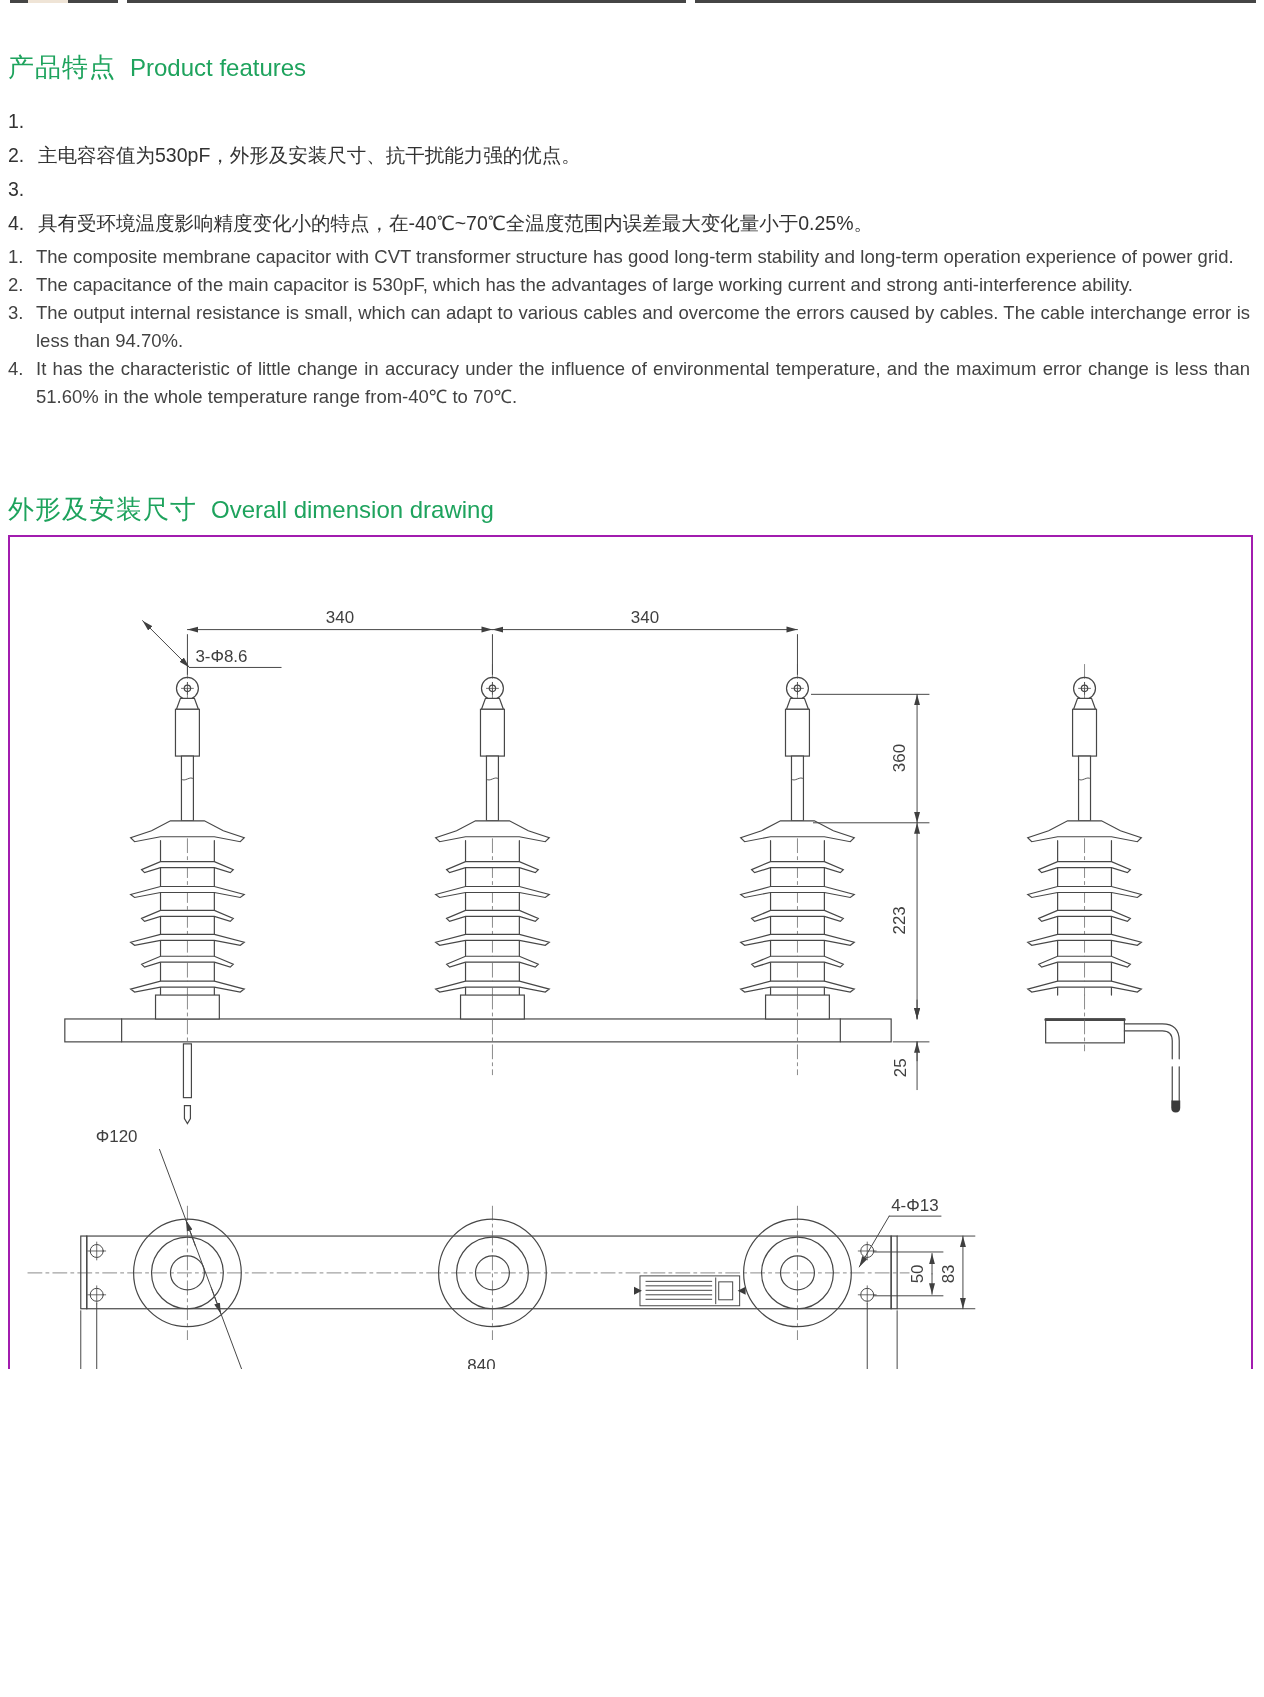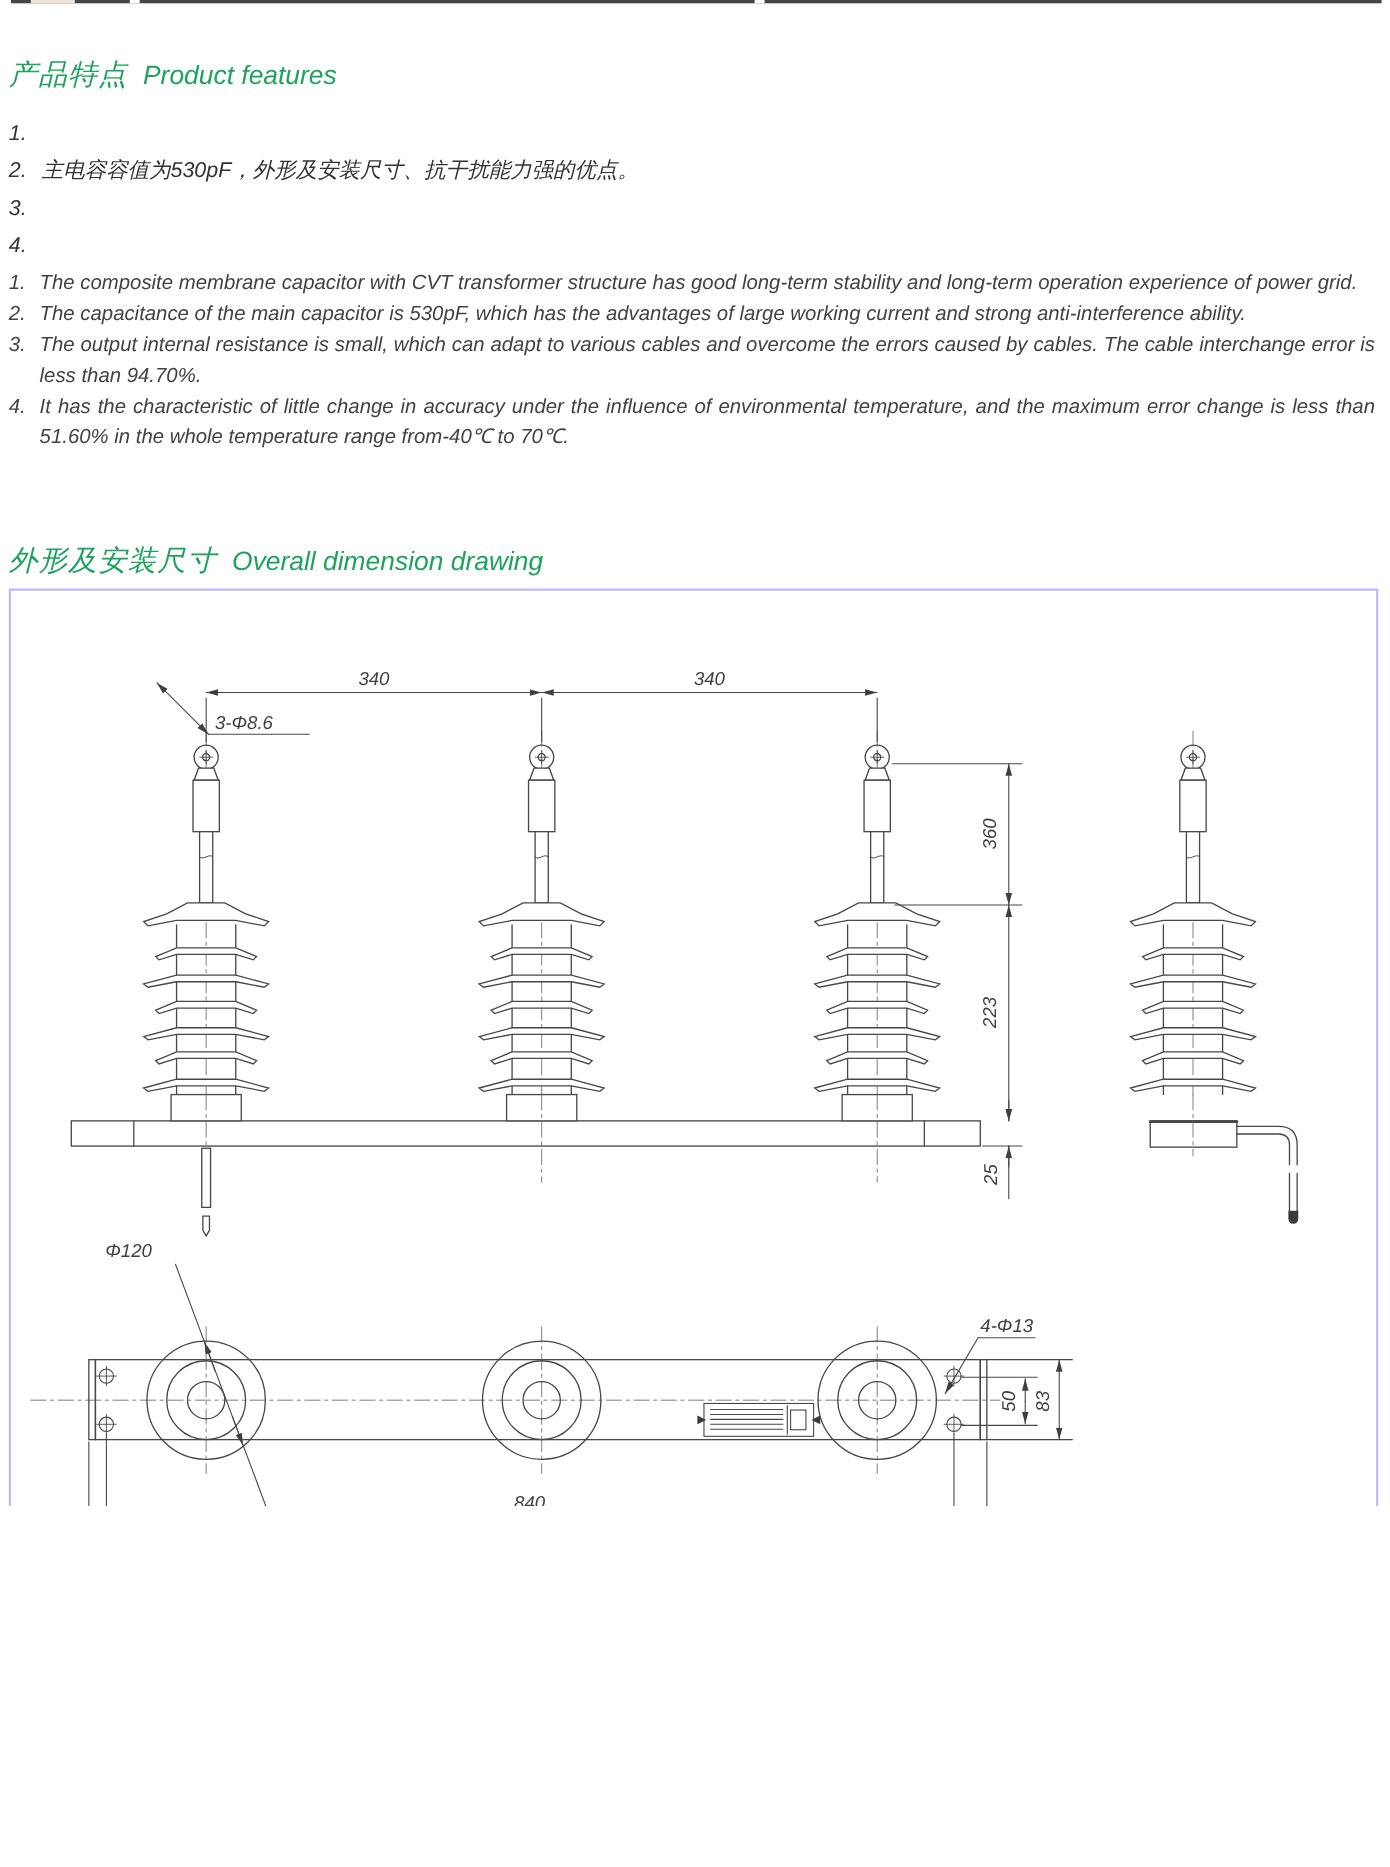--- a/index.html
+++ b/index.html
@@ -1,37 +1,37 @@
 <!DOCTYPE html>
 <html><head>
 <meta charset="utf-8">
 <style>
   html,body{margin:0;padding:0;background:#fff;}
   .page{position:relative;width:1264px;height:1369px;background:#fff;overflow:hidden;
-        font-family:"Liberation Sans",sans-serif;color:#3a3a3a;font-style:italic;}
+        font-family:"Liberation Sans",sans-serif;color:#3a3a3a;}
   
   .top-strip{position:absolute;top:0;left:10px;width:1246px;height:3px;background:#454545;}
   .top-strip .gap{position:absolute;top:0;height:3px;width:9px;background:#fff;}
   .top-strip .warm{position:absolute;top:0;height:3px;background:#efe4d6;}
   
   .sec-title{position:absolute;left:8px;white-space:nowrap;}
   .sec-title .zh{font-size:26px;letter-spacing:1px;color:#1ea35d;}
   .sec-title .en{font-size:24px;color:#1ea35d;margin-left:14px;}
   
   .zh-list{position:absolute;left:8px;top:104px;width:1245px;font-size:19.5px;color:#323232;}
   .zh-item{display:flex;line-height:34px;}
   .zh-item .num{flex:none;width:30px;}
   
   .en-list{position:absolute;left:8px;top:243px;width:1242px;font-size:18.5px;color:#424242;}
   .en-item{display:flex;line-height:28px;}
   .en-item .num{flex:none;width:28px;}
   .en-item .txt{flex:1;text-align:justify;}
   
   .draw-box{position:absolute;left:8px;top:535px;width:1241px;height:948px;
-            border:2px solid #c4b5fd;background:#fff;}
+            border:2px solid #a21caf;background:#fff;}
   svg text{font-family:"Liberation Sans",sans-serif;font-size:17px;fill:#3f3f3f;}
 </style>
 </head>
 <body>
 
 <div class="page">
 
   <div class="top-strip">
     <span class="gap" style="left:108px"></span>
     <span class="gap" style="left:676px"></span>
@@ -48,20 +48,21 @@
       </div>
     <div class="zh-item">
         <span class="num">2.</span>
         <span class="txt">主电容容值为530pF，外形及安装尺寸、抗干扰能力强的优点。</span>
       </div>
     <div class="zh-item">
         <span class="num">3.</span>
       </div>
     <div class="zh-item">
         <span class="num">4.</span>
+        <span class="txt">具有受环境温度影响精度变化小的特点，在-40℃~70℃全温度范围内误差最大变化量小于0.25%。</span>
       </div>
   </div>
 
   <div class="en-list">
     <div class="en-item">
         <span class="num">1.</span>
         <span class="txt">The composite membrane capacitor with CVT transformer structure has good long-term stability and long-term operation experience of power grid.</span>
       </div>
     <div class="en-item">
         <span class="num">2.</span>

